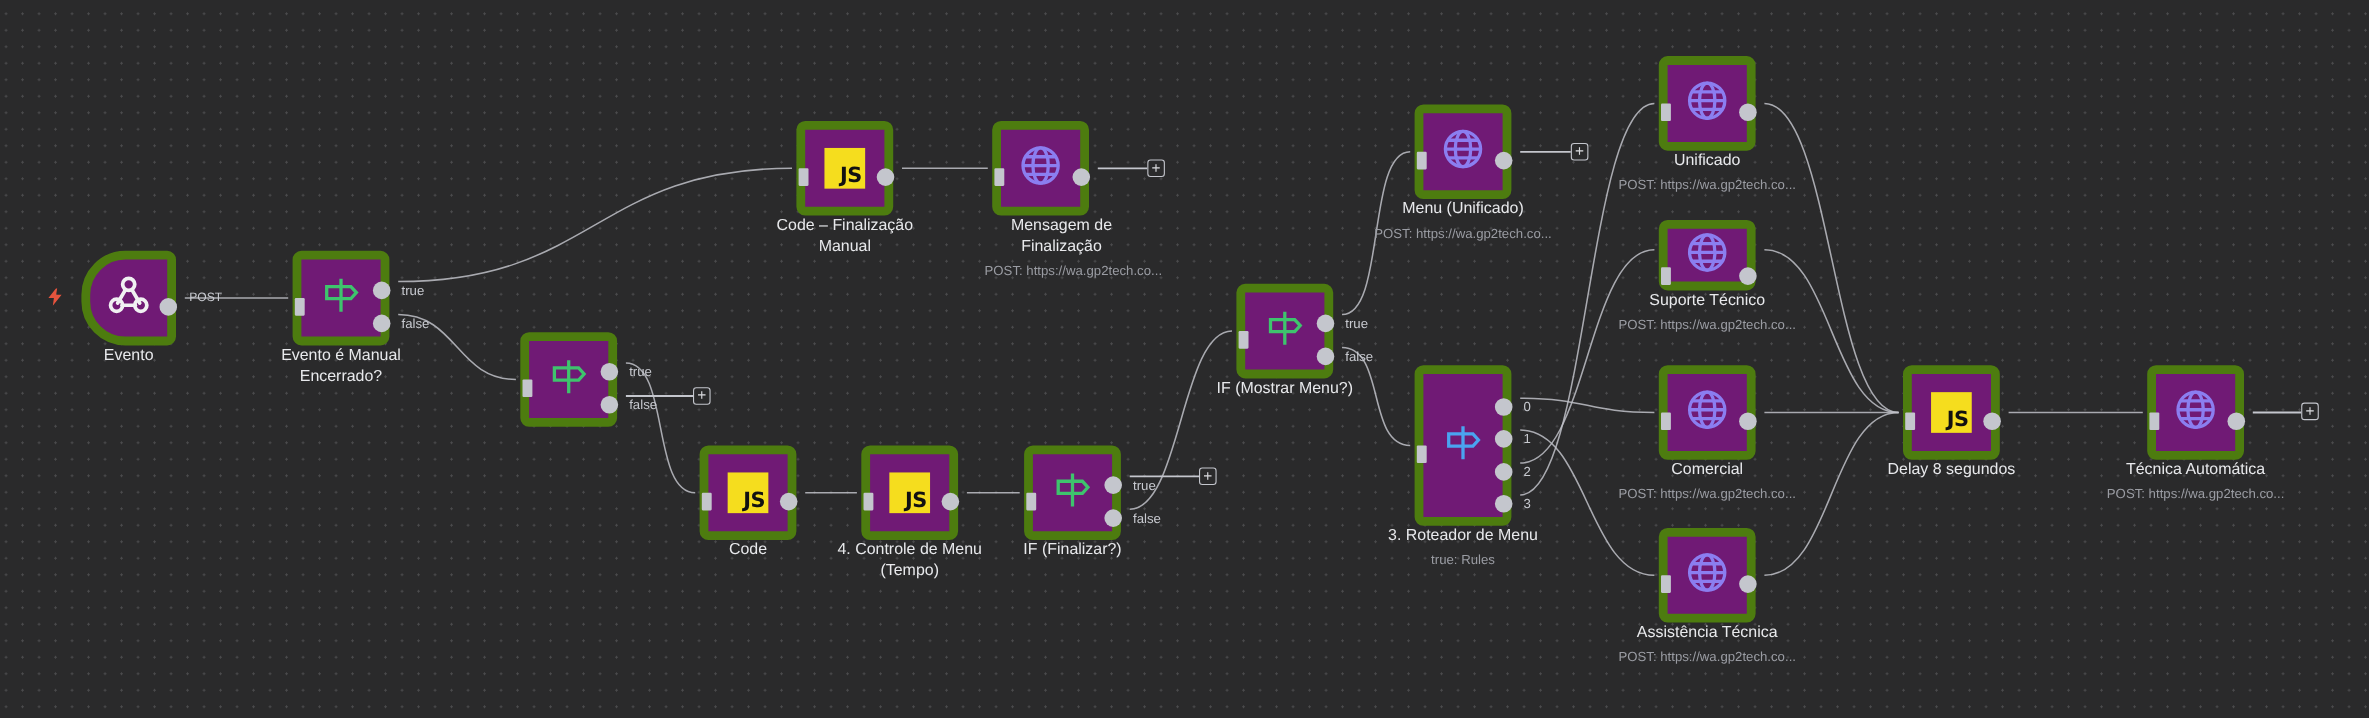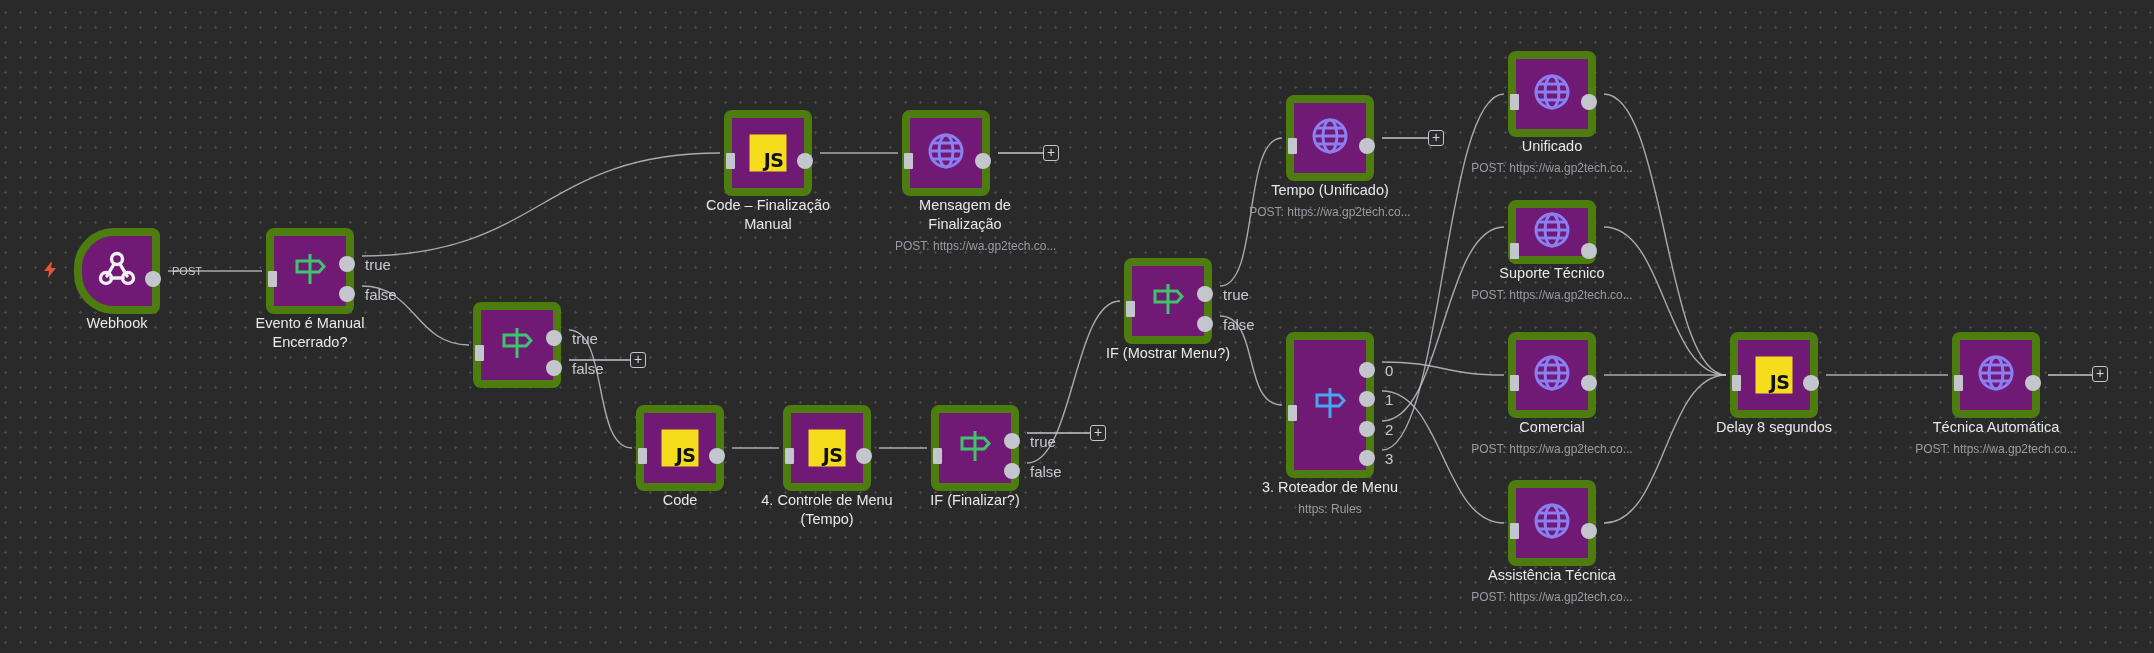--- a/index.html
+++ b/index.html
@@ -26,21 +26,21 @@
   .node .icon { position: absolute; left: 50%; top: 50%; transform: translate(-50%, -50%); }
   .out-handle {
     position: absolute; width: 16px; height: 16px; border-radius: 50%;
     background: #c4c6cd; right: -9px;
   }
   .in-handle {
     position: absolute; width: 9px; height: 16px; background: #c4c6cd;
     left: -6px; border-radius: 1px;
   }
   .handle-label {
-    position: absolute; left: 100%; margin-left: 10px; font-size: 15px; color: #c8cad0;
+    position: absolute; left: 100%; margin-left: 10px; font-size: 12px; color: #c8cad0;
     white-space: nowrap; transform: translateY(-50%); text-align: right;
   }
   .node-title {
     position: absolute; left: 50%; transform: translateX(-50%);
     color: #e8e9ec; font-size: 14.5px; text-align: center; line-height: 19px;
     width: 220px; top: 100%; margin-top: 8px; font-weight: 400;
   }
   .node-sub {
     display: block; color: #9a9ca3; font-size: 12px; margin-top: 3px; white-space: nowrap;
   }
@@ -102,21 +102,21 @@
     <svg width="40" height="38" viewBox="0 0 40 38" fill="none" stroke="#f0f0f2" stroke-width="3.4" stroke-linecap="round">
       <circle cx="20" cy="9" r="5.5"></circle>
         <circle cx="9" cy="28" r="5.5"></circle>
         <circle cx="31" cy="28" r="5.5"></circle>
       <path d="M17 14 L10 26"></path>
         <path d="M14 28 H26"></path>
         <path d="M23 14 L30 26"></path>
     </svg>
   </span>
   <div class="out-handle" style="top:35px;"></div>
-  <div class="node-title">Webhook</div>
+  <div class="node-title">Evento</div>
 </div>
 <div class="post-label" style="left:172px;top:265px;">POST</div>
 
 <div class="node" id="n-evento" style="left:266px;top:228px;width:88px;height:86px;">
   <div class="in-handle" style="top:35px;"></div>
   <span class="icon"><svg width="36" height="36" viewBox="0 0 36 36" fill="none" stroke="#3ec46d" stroke-width="3">
         <path d="M18 3 V33"></path>
         <path d="M5 10 H27 L32 15.5 L27 21 H5 Z"></path>
       </svg></span>
   <div class="out-handle" style="top:20px;">
@@ -215,42 +215,42 @@
 <div class="node" id="n-menuuni" style="left:1286px;top:95px;width:88px;height:86px;">
   <div class="in-handle" style="top:35px;"></div>
   <span class="icon"><svg width="38" height="38" viewBox="0 0 38 38" fill="none" stroke="#8b7ef0" stroke-width="3">
         <circle cx="19" cy="19" r="16"></circle>
         <ellipse cx="19" cy="19" rx="7" ry="16"></ellipse>
         <path d="M3 19 H35"></path>
         <path d="M5 11 H33"></path>
         <path d="M5 27 H33"></path>
       </svg></span>
   <div class="out-handle" style="top:35px;"></div>
-  <div class="node-title"><span>Tempo (Unificado)</span><span class="node-sub">POST: https://wa.gp2tech.co...</span></div>
+  <div class="node-title"><span>Menu (Unificado)</span><span class="node-sub">POST: https://wa.gp2tech.co...</span></div>
 </div>
 
 <div class="node" id="n-roteador" style="left:1286px;top:332px;width:88px;height:146px;">
   <div class="in-handle" style="top:65px;"></div>
   <span class="icon"><svg width="36" height="36" viewBox="0 0 36 36" fill="none" stroke="#4aa3f0" stroke-width="3">
         <path d="M18 3 V33"></path>
         <path d="M5 10 H27 L32 15.5 L27 21 H5 Z"></path>
       </svg></span>
   <div class="out-handle" style="top:22px;">
       <span class="handle-label" style="top:8px;">0</span>
     </div>
   <div class="out-handle" style="top:51px;">
       <span class="handle-label" style="top:8px;">1</span>
     </div>
   <div class="out-handle" style="top:81px;">
       <span class="handle-label" style="top:8px;">2</span>
     </div>
   <div class="out-handle" style="top:110px;">
       <span class="handle-label" style="top:8px;">3</span>
     </div>
-  <div class="node-title"><span>3. Roteador de Menu</span><span class="node-sub">https: Rules</span></div>
+  <div class="node-title"><span>3. Roteador de Menu</span><span class="node-sub">true: Rules</span></div>
 </div>
 
 <div class="node" id="n-fin" style="left:1508px;top:51px;width:88px;height:86px;">
   <div class="in-handle" style="top:35px;"></div>
   <span class="icon"><svg width="38" height="38" viewBox="0 0 38 38" fill="none" stroke="#8b7ef0" stroke-width="3">
         <circle cx="19" cy="19" r="16"></circle>
         <ellipse cx="19" cy="19" rx="7" ry="16"></ellipse>
         <path d="M3 19 H35"></path>
         <path d="M5 11 H33"></path>
         <path d="M5 27 H33"></path>

